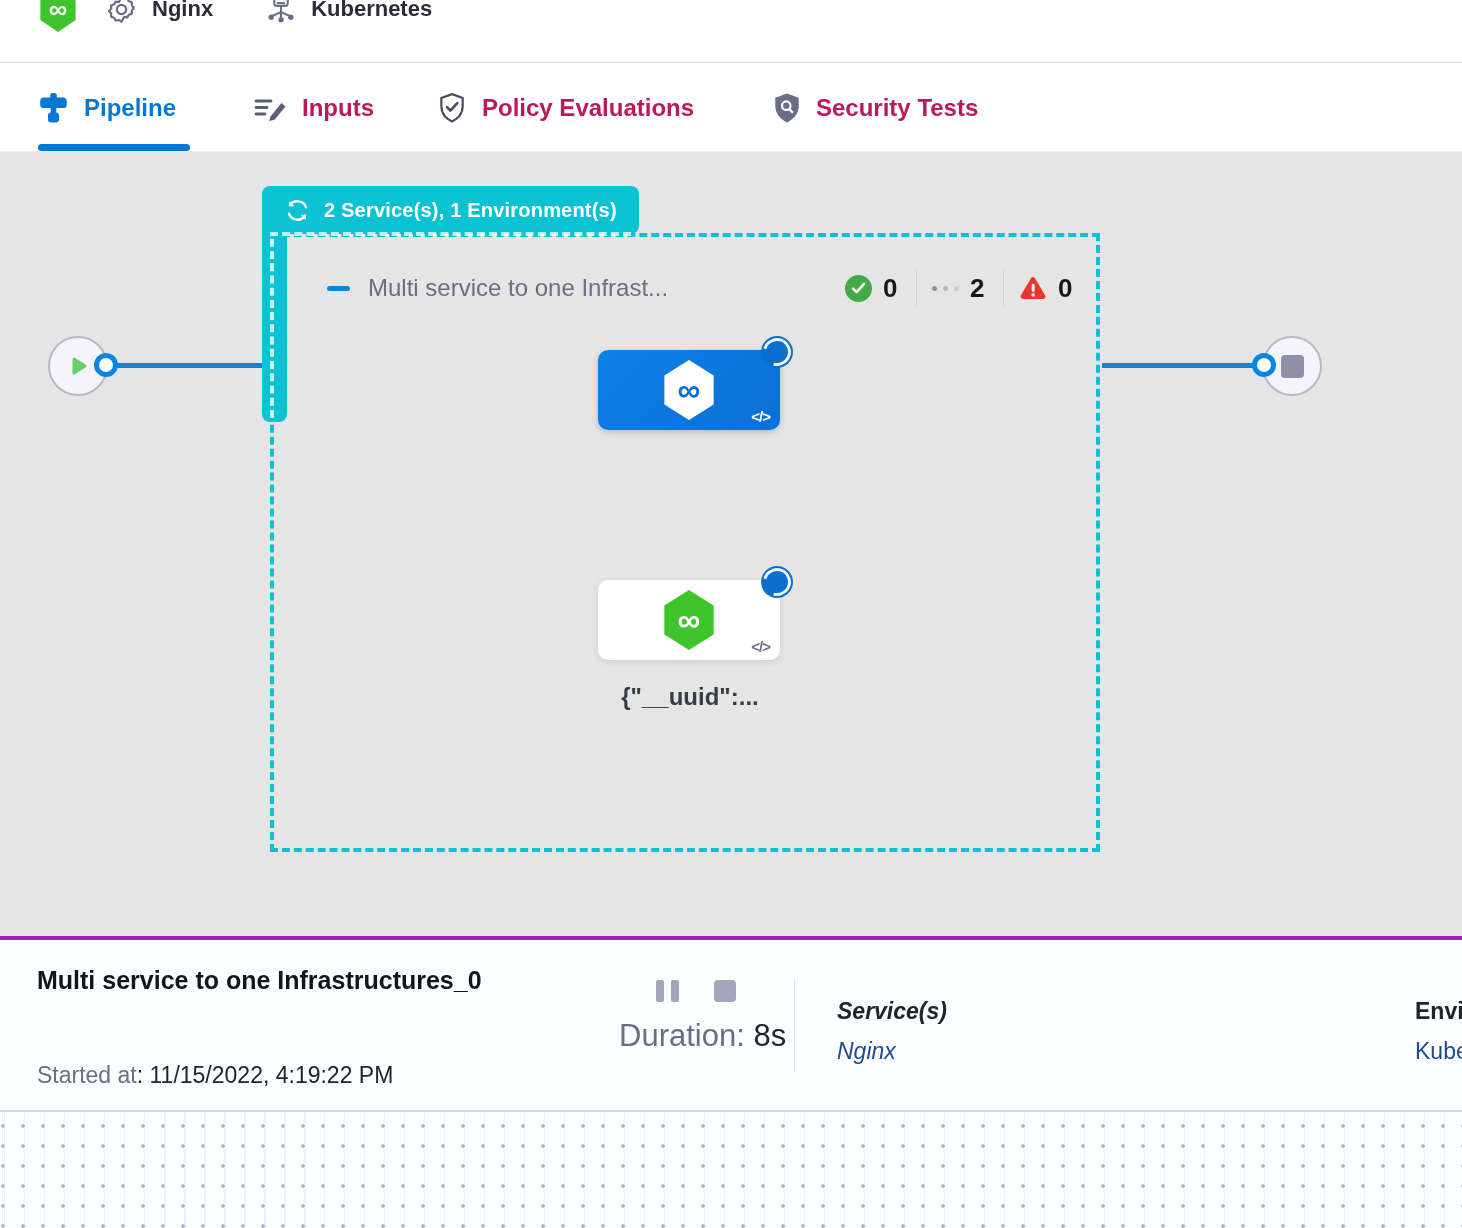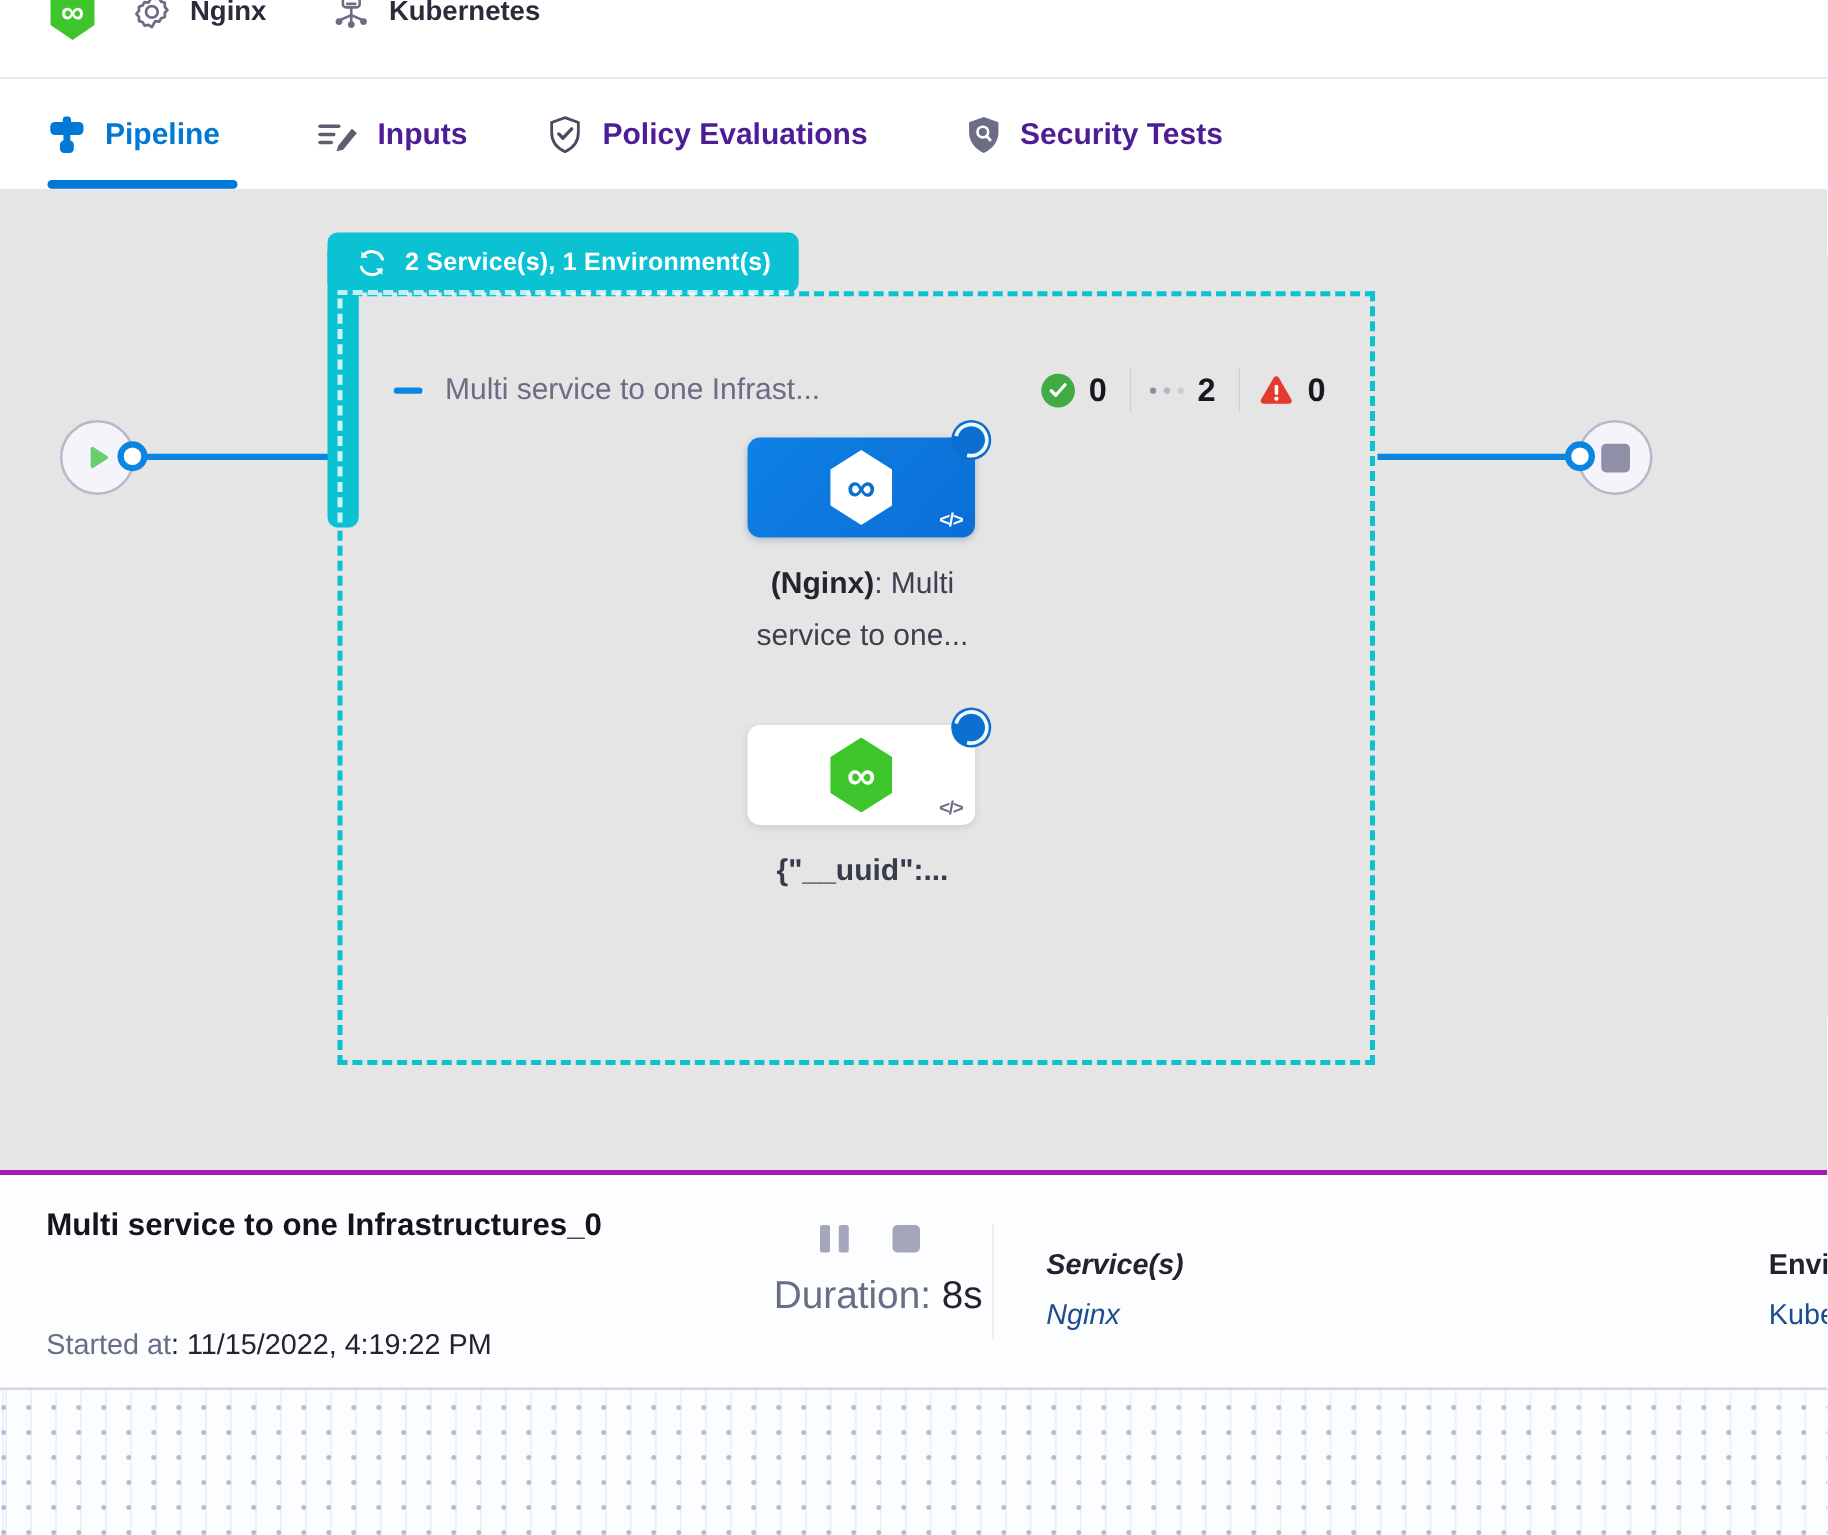--- a/index.html
+++ b/index.html
@@ -12,42 +12,42 @@
   .topbar { position:absolute; left:0; top:0; width:100%; height:63px; background:#fff; border-bottom:1px solid #d9dbe7; overflow:hidden; }
   .topbar-row { position:absolute; left:38px; top:-14px; height:46px; display:flex; align-items:center; }
   .hex { clip-path:polygon(50% 0%, 94% 26%, 94% 74%, 50% 100%, 6% 74%, 6% 26%); display:flex; align-items:center; justify-content:center; }
   .harness-logo { width:40px; height:46px; background:#3dc52b; color:#fff; font-size:26px; font-weight:700; }
   .crumb { display:flex; align-items:center; gap:15px; margin-left:28px; }
   .crumb + .crumb { margin-left:52px; }
   .crumb-label { font-size:22px; font-weight:600; color:#2b2c3a; }
   
   .tabbar { position:absolute; left:0; top:64px; width:100%; height:88px; background:#fff; border-bottom:1px solid #e8e9f2; }
   .tab { position:absolute; top:0; height:100%; display:flex; align-items:center; gap:15px; padding:0 14px 0 0; cursor:pointer; }
-  .tab-label { font-size:24px; font-weight:600; color:#4c1d95; }
+  .tab-label { font-size:24px; font-weight:600; color:#be185d; }
   .tab.active .tab-label { color:#0278d5; }
   .tab.active::after { content:''; position:absolute; left:0; right:0; bottom:0; height:7px; background:#0278d5; border-radius:5px; }
   .tab-pipeline { left:38px; } .tab-inputs { left:253px; } .tab-policy { left:437px; } .tab-security { left:773px; }
   
   .canvas { position:absolute; left:0; top:152px; width:100%; height:784px; background:#e5e5e5; }
   .edge-node { position:absolute; width:60px; height:60px; border-radius:50%; background:#f5f4fa; border:2px solid #b7b8c9; display:flex; align-items:center; justify-content:center; }
   .start-node { left:48px; top:184px; }
   .end-node { left:1262px; top:184px; }
   .stop-square { width:23px; height:23px; border-radius:4px; background:#8f90a8; }
   .flow-line { position:absolute; height:5px; background:#0b85e0; top:211px; }
   .line-left { left:112px; width:154px; }
   .line-right { left:1102px; width:156px; }
   .port-dot { position:absolute; width:24px; height:24px; border-radius:50%; background:#fff; border:5px solid #0b85e0; top:201px; z-index:3; }
   .port-left { left:94px; } .port-right { left:1252px; }
   .stage-box { position:absolute; left:270px; top:81px; width:830px; height:619px; border:4px dashed #0bc2d2; z-index:1; }
   .group-bar { position:absolute; left:262px; top:48px; width:25px; height:222px; background:#0bc2d2; border-radius:0 0 8px 8px; z-index:2; }
   .group-bar-dash { position:absolute; left:8px; top:2px; bottom:4px; width:0; border-left:4px dashed rgba(255,255,255,.8); }
   .group-badge { position:absolute; left:262px; top:34px; height:48px; display:flex; align-items:center; gap:13px; padding:0 22px; background:#0bc2d2; border-radius:8px; z-index:4; cursor:pointer; }
   .group-badge::after { content:''; position:absolute; left:8px; right:8px; bottom:-2px; border-bottom:4px dashed rgba(255,255,255,.75); }
   .group-badge-label { color:#fff; font-size:20px; font-weight:600; letter-spacing:.2px; }
-  .stage-header { position:absolute; top:118px; left:288px; width:780px; height:44px; z-index:2;margin-top:24px; }
+  .stage-header { position:absolute; top:118px; left:300px; width:780px; height:44px; z-index:2; }
   .collapse-minus { position:absolute; left:27px; top:16px; width:23px; height:5px; border-radius:3px; background:#0b85e0; cursor:pointer; }
   .stage-title { position:absolute; left:68px; top:4px; font-size:24px; color:#6b6d85; white-space:nowrap; }
   .stage-counts { position:absolute; left:545px; top:0; display:flex; align-items:center; gap:11px; font-size:26px; font-weight:600; color:#17181f; }
   .count-num { min-width:18px; }
   .ok-circle { width:27px; height:27px; border-radius:50%; background:#42ab45; display:flex; align-items:center; justify-content:center; }
   .count-div { width:1px; height:36px; background:#ccd1dc; margin:0 4px; }
   .dots { display:flex; gap:6px; align-items:center; }
   .dots i { width:5px; height:5px; border-radius:50%; background:#8d8ea5; display:block; }
   .dots i:nth-child(2){ opacity:.55; } .dots i:nth-child(3){ opacity:.3; }
   
@@ -230,24 +230,20 @@
         </span>
         <span class="count-num">0</span>
       </div>
     </div>
 
     <div class="node-card node-nginx">
       <div class="hex node-hex hex-white">∞</div>
       <span class="code-glyph code-white">&lt;/&gt;</span>
       <div class="spinner"></div>
     </div>
-    <div class="node-label label-nginx">
-      <div><b>(Nginx)</b><span>: Multi</span></div>
-      <div>service to one...</div>
-    </div>
 
     <div class="node-card node-tweety">
       <div class="hex node-hex hex-green">∞</div>
       <span class="code-glyph code-gray">&lt;/&gt;</span>
       <div class="spinner"></div>
     </div>
     <div class="node-label label-tweety">
       <div>{"__uuid":...</div>
     </div>
 

